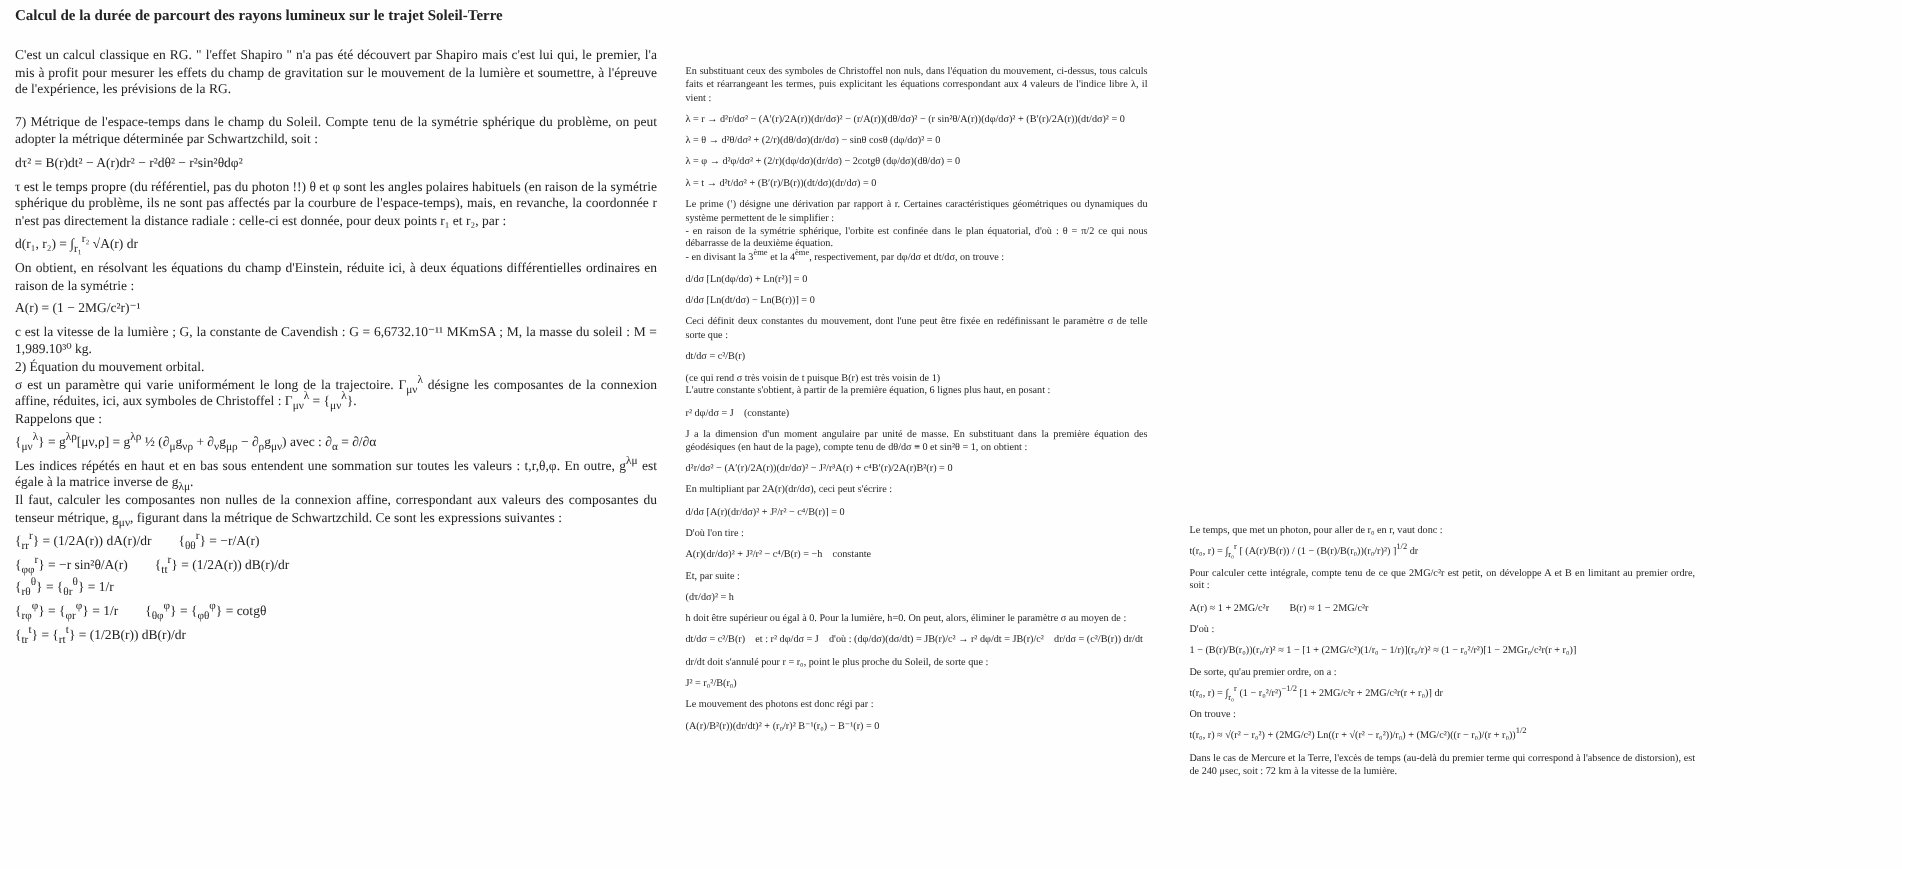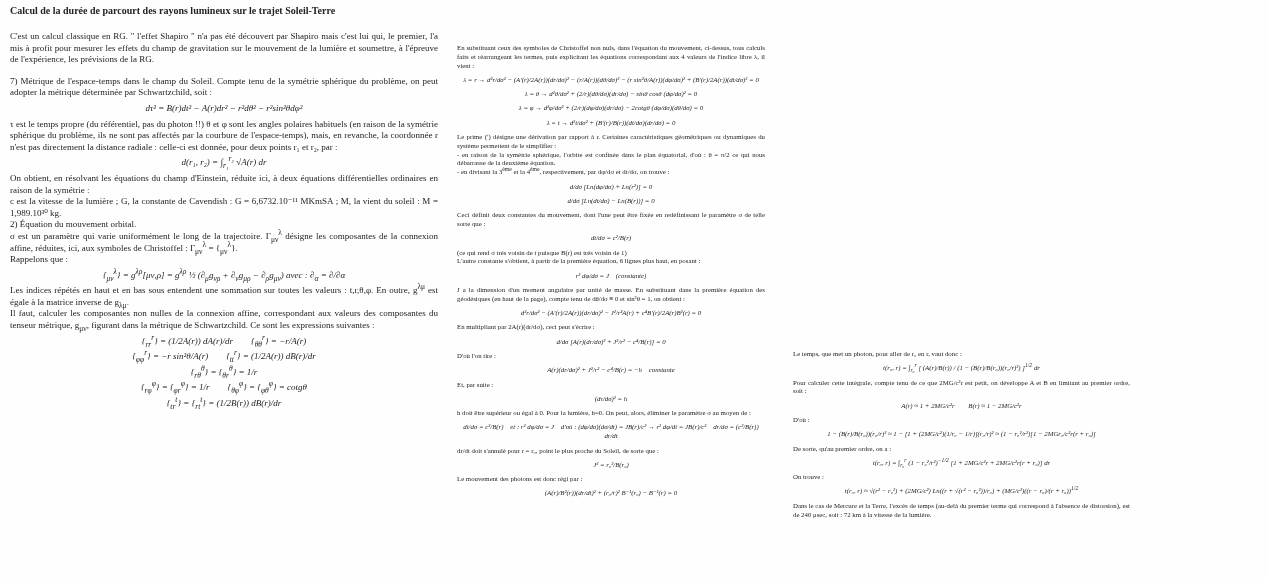--- a/index.html
+++ b/index.html
@@ -11,38 +11,39 @@
     position:relative;
   }
   .page { position:absolute; left:0; top:0; width:1268px; height:579px; background:#fefefe; }
   .col { position:absolute; text-align:justify; }
   .col1 { left:10px;  top:5px;   width:428px; font-size:9px;   line-height:11.6px; }
   .col2 { left:457px; top:44px;  width:308px; font-size:6.8px; line-height:8.8px; }
   .col3 { left:793px; top:350px; width:337px; font-size:6.8px; line-height:8.8px; }
   .title { font-weight:bold; font-size:10px; line-height:12px; margin:0 0 14px 0; text-align:left; }
   .p { margin:0; }
   .sp { margin-top:10px; }
-  .f { text-align:center; font-style:italic; margin:4px 0; }
+  .f { margin:4px 0; }
   .col2 .f, .col3 .f { margin:5.5px 0; }
   sup, sub { line-height:0; }
 </style>
 </head>
 <body>
 
 <div class="page">
 
   <div class="col col1">
     <div class="title">Calcul de la durée de parcourt des rayons lumineux sur le trajet Soleil-Terre</div>
     <div class="p">C'est un calcul classique en RG. " l'effet Shapiro " n'a pas été découvert par Shapiro mais c'est lui qui, le premier, l'a mis à profit pour mesurer les effets du champ de gravitation sur le mouvement de la lumière et soumettre, à l'épreuve de l'expérience, les prévisions de la RG.</div>
     <div class="p sp">7) Métrique de l'espace-temps dans le champ du Soleil. Compte tenu de la symétrie sphérique du problème, on peut adopter la métrique déterminée par Schwartzchild, soit :</div>
     <div class="f">dτ² = B(r)dt² − A(r)dr² − r²dθ² − r²sin²θdφ²</div>
     <div class="p">τ est le temps propre (du référentiel, pas du photon !!) θ et φ sont les angles polaires habituels (en raison de la symétrie sphérique du problème, ils ne sont pas affectés par la courbure de l'espace-temps), mais, en revanche, la coordonnée r n'est pas directement la distance radiale : celle-ci est donnée, pour deux points r₁ et r₂, par :</div>
     <div class="f">d(r₁, r₂) = ∫<sub>r₁</sub><sup>r₂</sup> √A(r) dr</div>
     <div class="p">On obtient, en résolvant les équations du champ d'Einstein, réduite ici, à deux équations différentielles ordinaires en raison de la symétrie :</div>
-    <div class="p">c est la vitesse de la lumière ; G, la constante de Cavendish : G = 6,6732.10⁻¹¹ MKmSA ; M, la vient du soleil : M = 1,989.10³⁰ kg.</div>
+    <div class="f">A(r) = (1 − 2MG/c²r)⁻¹</div>
+    <div class="p">c est la vitesse de la lumière ; G, la constante de Cavendish : G = 6,6732.10⁻¹¹ MKmSA ; M, la masse du soleil : M = 1,989.10³⁰ kg.</div>
     <div class="p">2) Équation du mouvement orbital.</div>
     <div class="p">σ est un paramètre qui varie uniformément le long de la trajectoire. Γ<sub>μν</sub><sup>λ</sup> désigne les composantes de la connexion affine, réduites, ici, aux symboles de Christoffel : Γ<sub>μν</sub><sup>λ</sup> = {<sub>μν</sub><sup>λ</sup>}.</div>
     <div class="p">Rappelons que :</div>
     <div class="f">{<sub>μν</sub><sup>λ</sup>} = g<sup>λρ</sup>[μν,ρ] = g<sup>λρ</sup> ½ (∂<sub>μ</sub>g<sub>νρ</sub> + ∂<sub>ν</sub>g<sub>μρ</sub> − ∂<sub>ρ</sub>g<sub>μν</sub>) avec : ∂<sub>α</sub> = ∂/∂α</div>
     <div class="p">Les indices répétés en haut et en bas sous entendent une sommation sur toutes les valeurs : t,r,θ,φ. En outre, g<sup>λμ</sup> est égale à la matrice inverse de g<sub>λμ</sub>.</div>
     <div class="p">Il faut, calculer les composantes non nulles de la connexion affine, correspondant aux valeurs des composantes du tenseur métrique, g<sub>μν</sub>, figurant dans la métrique de Schwartzchild. Ce sont les expressions suivantes :</div>
     <div class="f">{<sub>rr</sub><sup>r</sup>} = (1/2A(r)) dA(r)/dr  {<sub>θθ</sub><sup>r</sup>} = −r/A(r)</div>
     <div class="f">{<sub>φφ</sub><sup>r</sup>} = −r sin²θ/A(r)  {<sub>tt</sub><sup>r</sup>} = (1/2A(r)) dB(r)/dr</div>
     <div class="f">{<sub>rθ</sub><sup>θ</sup>} = {<sub>θr</sub><sup>θ</sup>} = 1/r</div>
     <div class="f">{<sub>rφ</sub><sup>φ</sup>} = {<sub>φr</sub><sup>φ</sup>} = 1/r  {<sub>θφ</sub><sup>φ</sup>} = {<sub>φθ</sub><sup>φ</sup>} = cotgθ</div>

